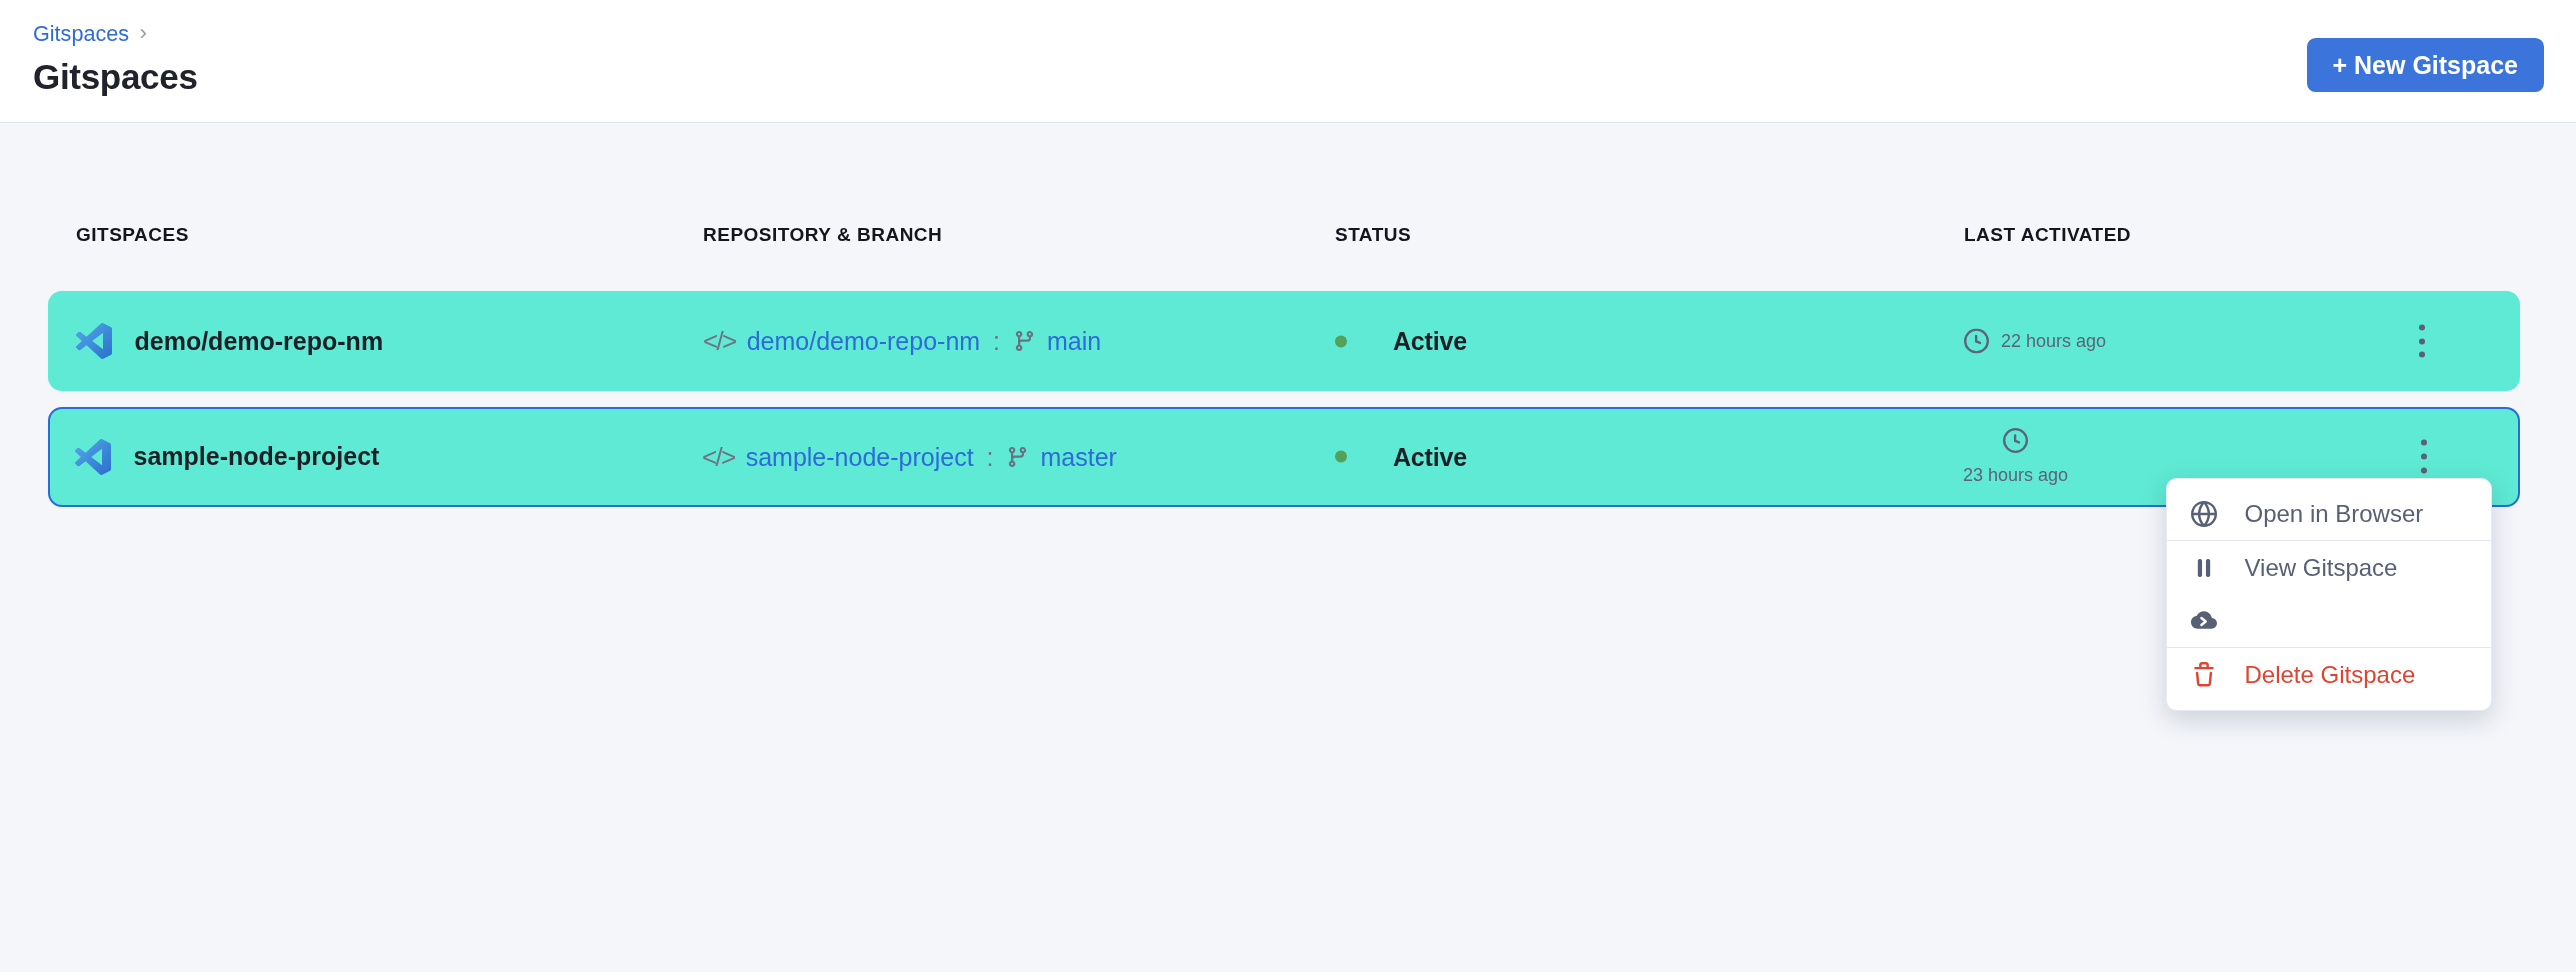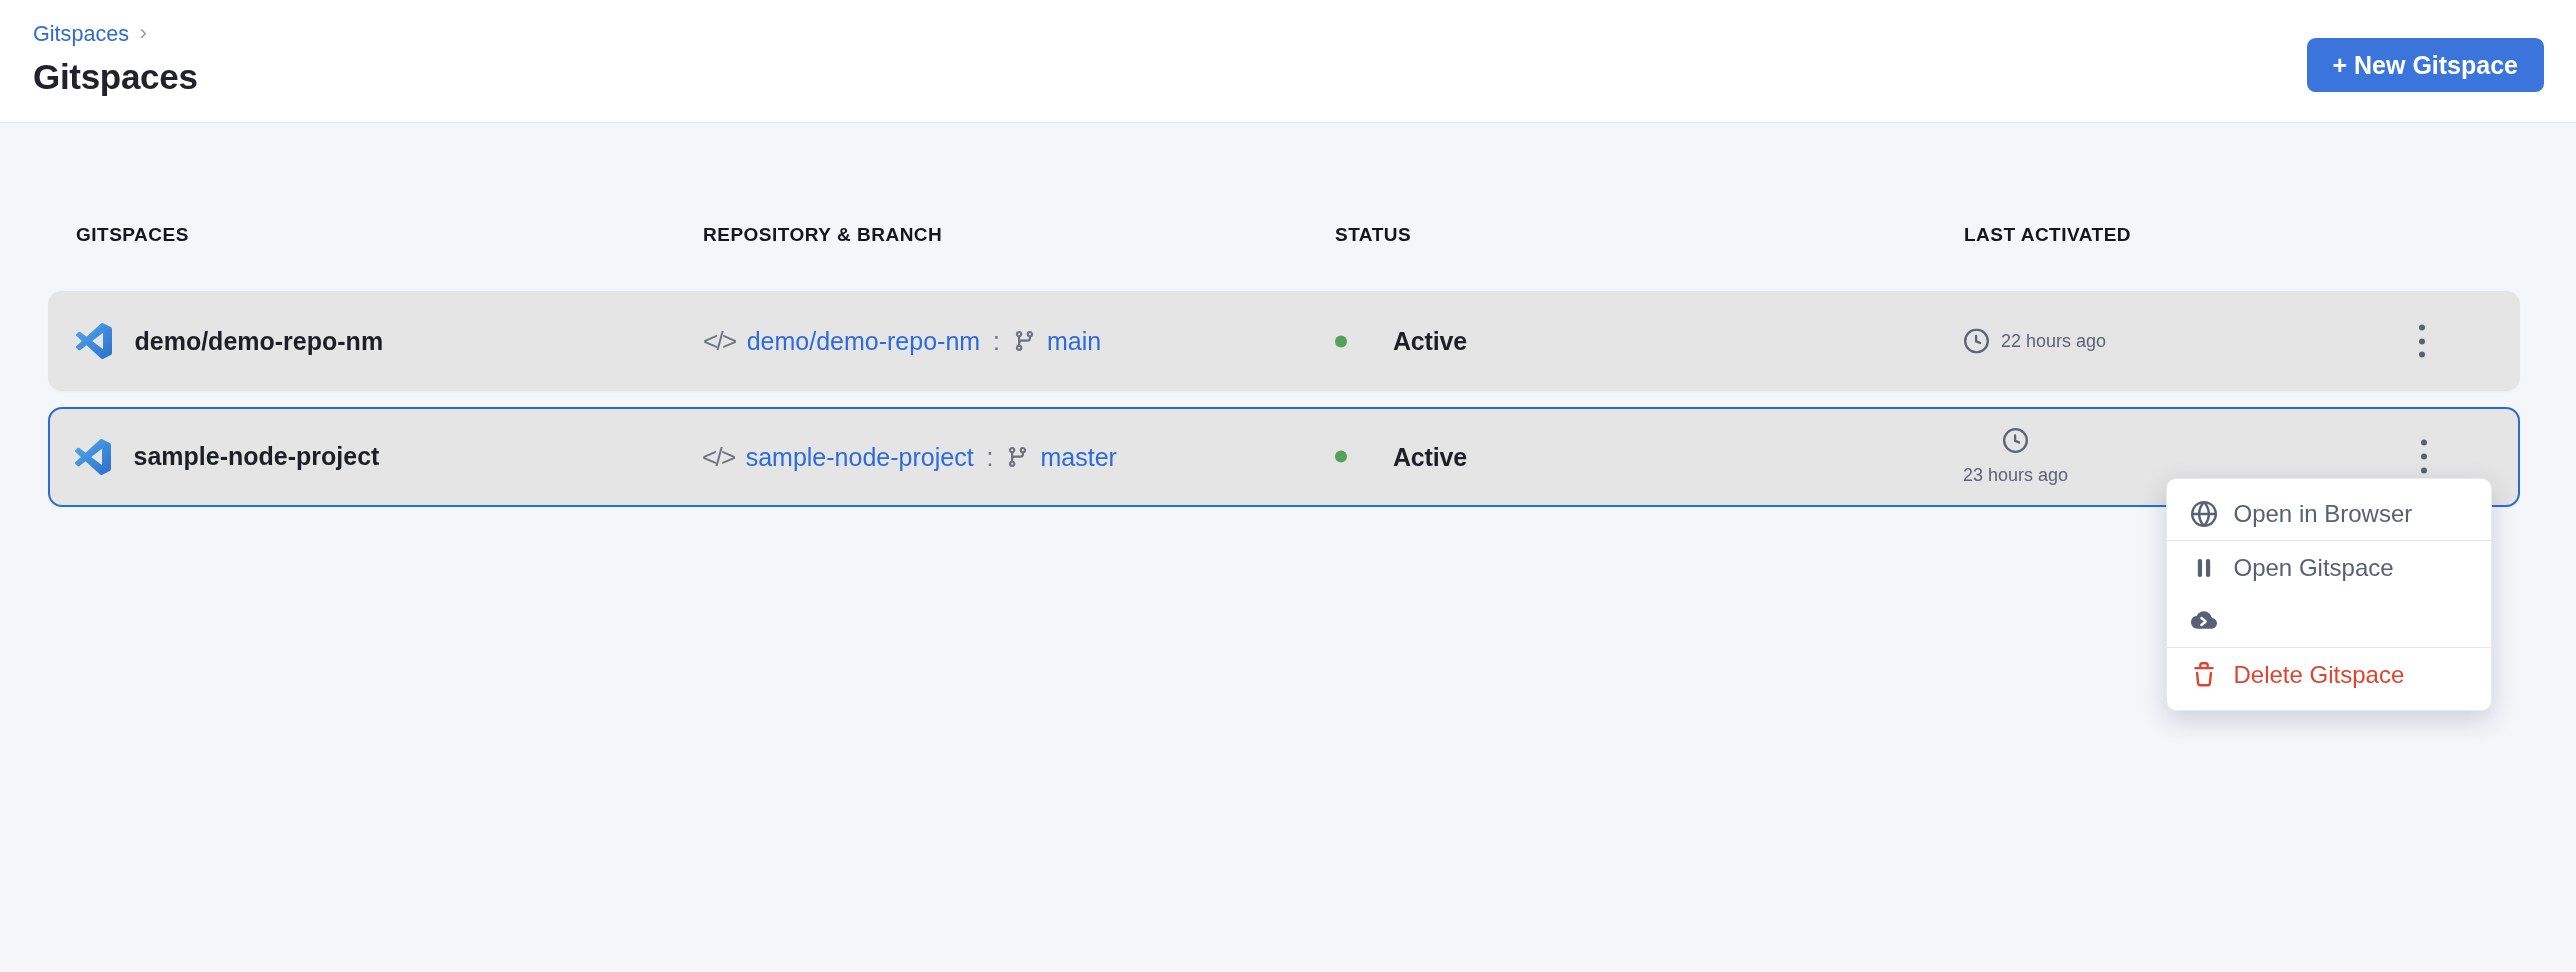--- a/index.html
+++ b/index.html
@@ -56,21 +56,21 @@
     text-transform:uppercase;
     white-space:nowrap;
   }
   .th.c1 { left:28px; }  .th.c2 { left:655px; }
   .th.c3 { left:1287px; } .th.c4 { left:1878px;margin-left:38px; }
 
   .rows { margin-top:41px; }
   .row-card {
     position:relative;
     width:2472px; height:100px;
-    background:#e5e5e5;
+    background:#5eead4;
     border-radius:14px;
     margin-bottom:15.5px;
     box-shadow:0 0.9px 1.7px rgba(40,50,80,0.04);
     cursor:pointer;
   }
   .row-card.selected { border:2.6px solid #2a6cd4; }
 
   .cell { position:absolute; top:50%; transform:translateY(-50%); display:flex; align-items:center; white-space:nowrap; }
   .cell.c1 { left:28px; gap:22.5px; }
   .cell.c2 { left:655px; gap:11.2px; }
@@ -111,21 +111,21 @@
     background:#ffffff;
     border:0.9px solid #e7eaf0;
     border-radius:10.4px;
     box-shadow:0 8.6px 26px rgba(31,41,70,0.18);
     padding:8.6px 0;
     z-index:10;
   }
   .menu-item {
     height:52px;
     display:flex; align-items:center;
-    gap:15px;
+    gap:26px;
     padding:0 22.5px;
     font-size:24px;
     color:#586075;
     cursor:pointer;
   }
   .menu-item .mi-icon { width:29px; height:29px; display:flex; align-items:center; justify-content:center; flex:0 0 29px; }
   .menu-item .mi-icon svg { width:26px; height:26px; display:block; }
   .menu-item.danger { color:#e0432f; }
   .menu-divider { height:0.9px; background:#e4e7ee; margin:0.9px 0; }
 </style>
@@ -254,21 +254,21 @@
 
   <div class="menu-divider"></div>
 
   <div class="menu-item">
     <span class="mi-icon">
       <svg viewBox="0 0 16 16" fill="#586075">
           <rect x="4.2" y="2.5" width="2.6" height="11" rx="1.1"></rect>
           <rect x="9.2" y="2.5" width="2.6" height="11" rx="1.1"></rect>
         </svg>
     </span>
-    <span>Open Gitspace</span>
+    <span>View Gitspace</span>
   </div>
 
   <div class="menu-item">
     <span class="mi-icon">
       <svg viewBox="0 0 24 24">
           <path fill="#586075" d="M19.35 10.04A7.49 7.49 0 0 0 12 4C9.11 4 6.6 5.64 5.35 8.04A5.994 5.994 0 0 0 0 14c0 3.31 2.69 6 6 6h13c2.76 0 5-2.24 5-5 0-2.64-2.05-4.78-4.65-4.96z"></path>
           <path d="M9.6 10.2l4 3.2-4 3.2" fill="none" stroke="#ffffff" stroke-width="2.2" stroke-linecap="round" stroke-linejoin="round"></path>
         </svg>
     </span>
   </div>

